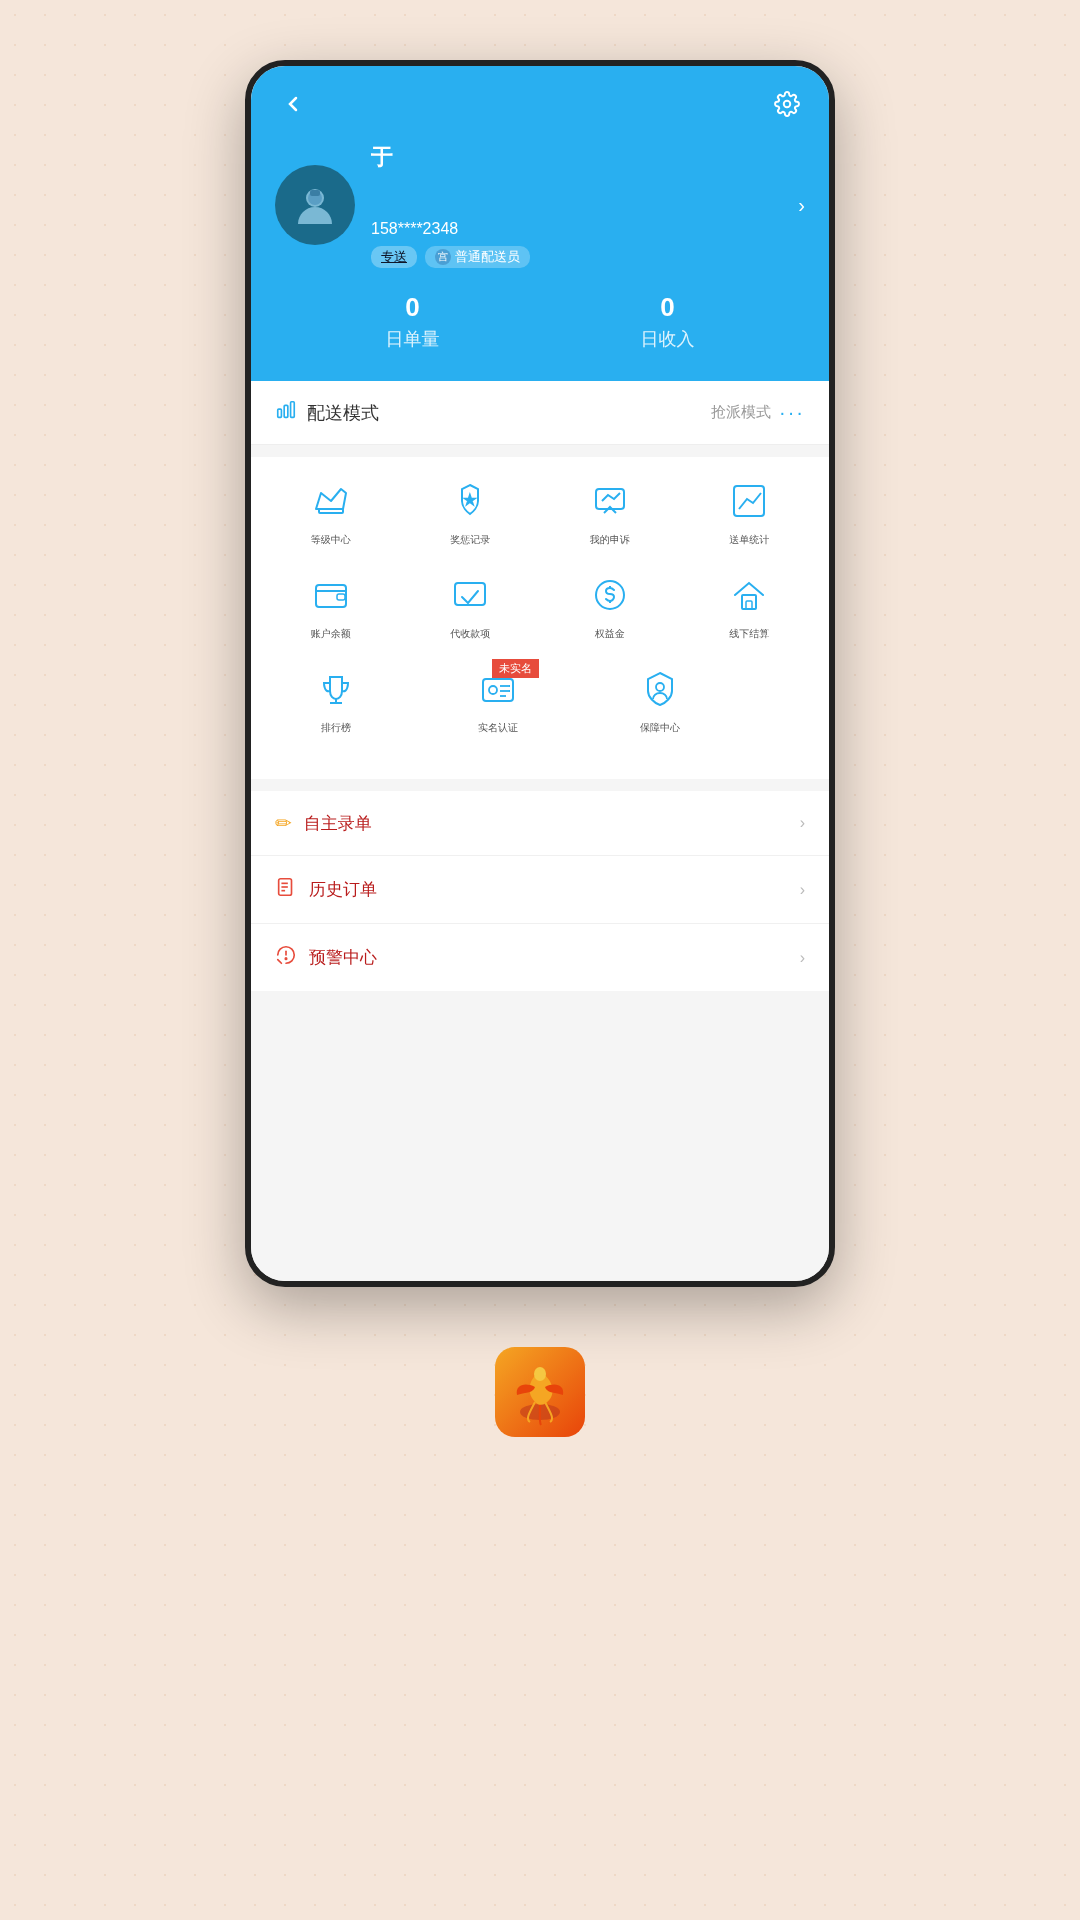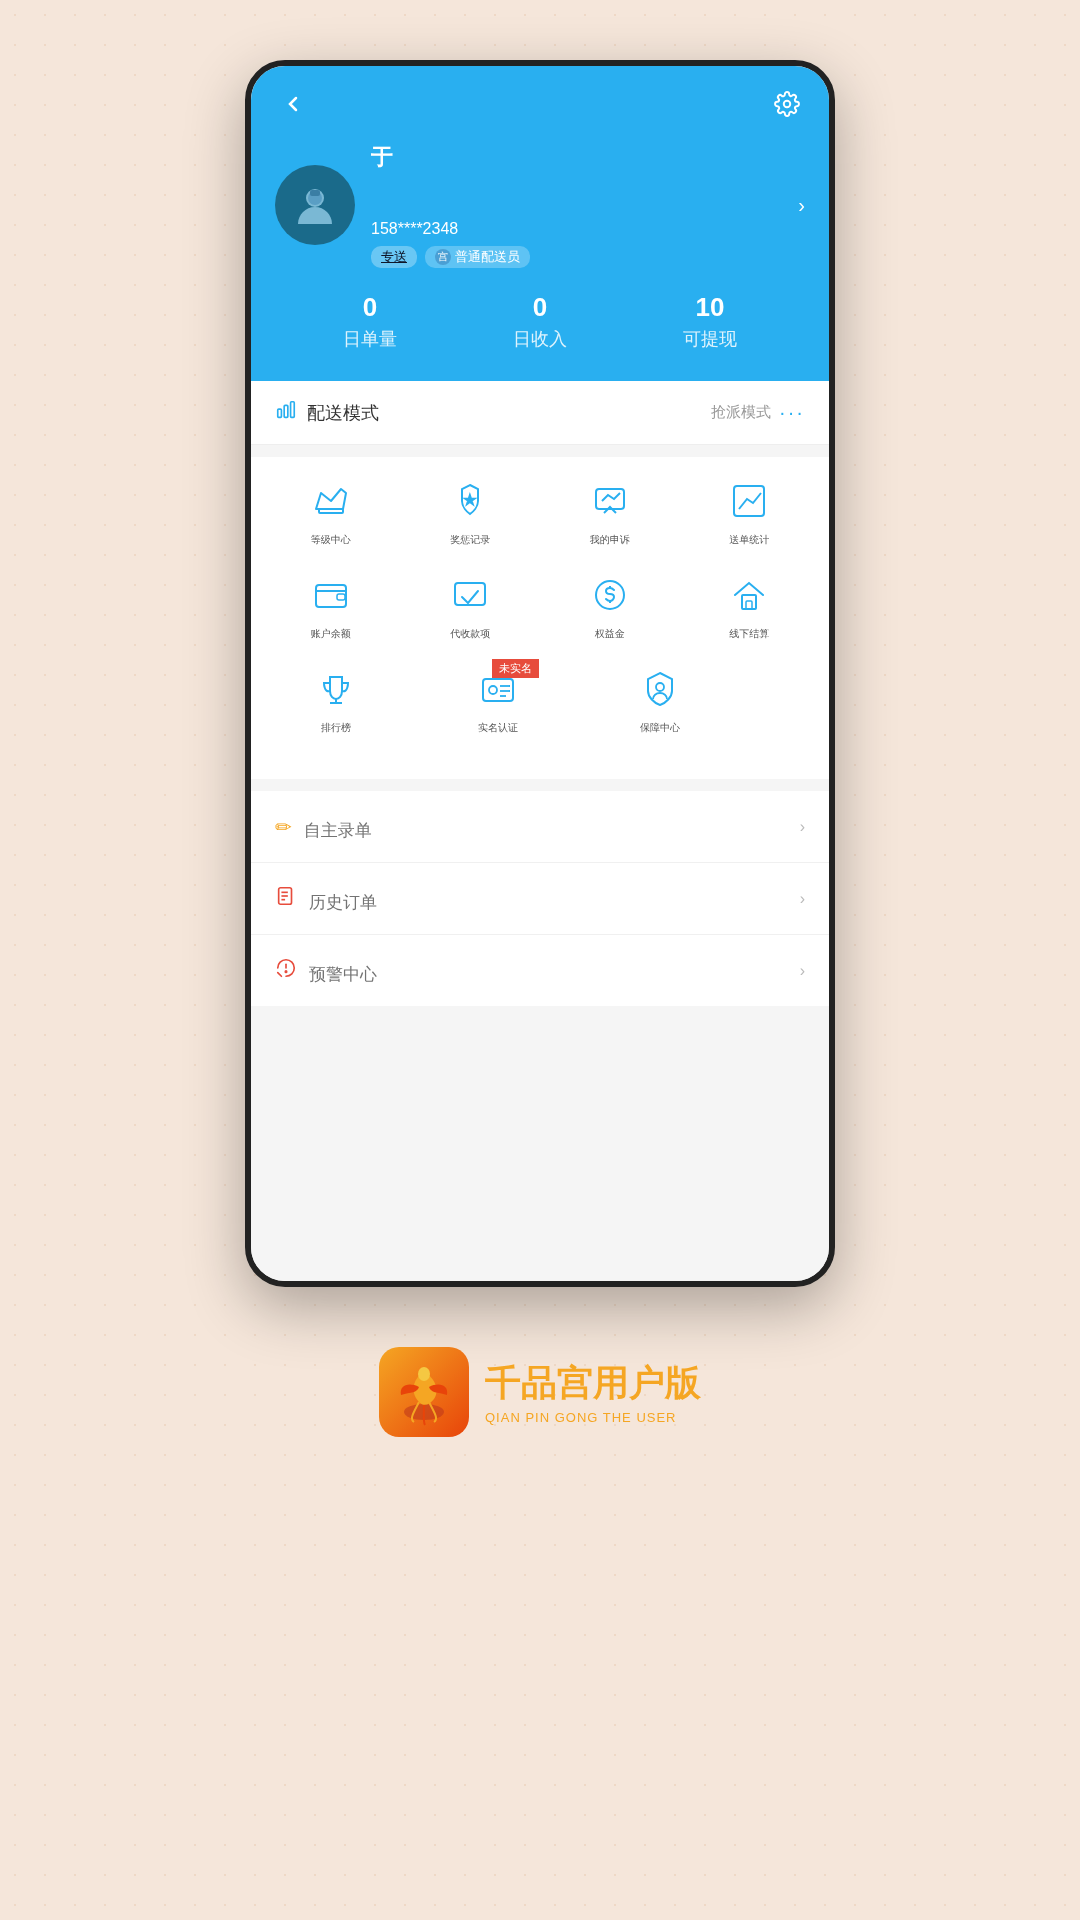--- a/index.html
+++ b/index.html
@@ -317,22 +317,21 @@
       align-items: center;
       gap: 12px;
     }
 
     .list-item-icon {
       font-size: 20px;
     }
 
     .list-item-text {
       font-size: 17px;
-      color: #737373;
-      margin-top: 8px;
+      color: #b91c1c;
     }
 
     .list-item-arrow {
       color: #bbb;
       font-size: 16px;
     }
 
     
     .bottom-logo {
       position: relative;
@@ -425,24 +424,20 @@
     </div>
 
     <div class="stats-row">
       <div class="stat-item">
         <div class="stat-value">0</div>
         <div class="stat-label">日单量</div>
       </div>
       <div class="stat-item">
         <div class="stat-value">0</div>
         <div class="stat-label">日收入</div>
-      </div>
-      <div class="stat-item">
-        <div class="stat-value">10</div>
-        <div class="stat-label">可提现</div>
       </div>
     </div>
   </div>
 
   <div class="main-content">
 
     <div class="delivery-mode-card">
       <div class="delivery-mode-left">
         <span class="delivery-mode-icon">
           <svg width="22" height="22" viewBox="0 0 24 24" fill="none" stroke="#29aff0" stroke-width="1.8">
@@ -636,18 +631,14 @@
         <path d="M30 30 C20 25 10 28 12 38 C22 35 28 36 30 30Z" fill="#e8440a"></path>
         <path d="M40 30 C50 25 60 28 58 38 C48 35 42 36 40 30Z" fill="#e8440a"></path>
 
         <ellipse cx="35" cy="17" rx="6" ry="7" fill="#f5c842"></ellipse>
 
         <path d="M30 45 C25 55 20 62 25 65" stroke="#f5a623" stroke-width="2" fill="none"></path>
         <path d="M35 48 C35 58 34 65 36 68" stroke="#e8440a" stroke-width="2" fill="none"></path>
         <path d="M40 45 C45 55 50 62 45 65" stroke="#f5a623" stroke-width="2" fill="none"></path>
       </svg>
     </div>
-    <div class="logo-text-block">
-      <span class="logo-main-text">千品宫用户版</span>
-      <span class="logo-sub-text">QIAN PIN GONG THE USER</span>
-    </div>
   </div>
 </div>
 
 </body></html>

